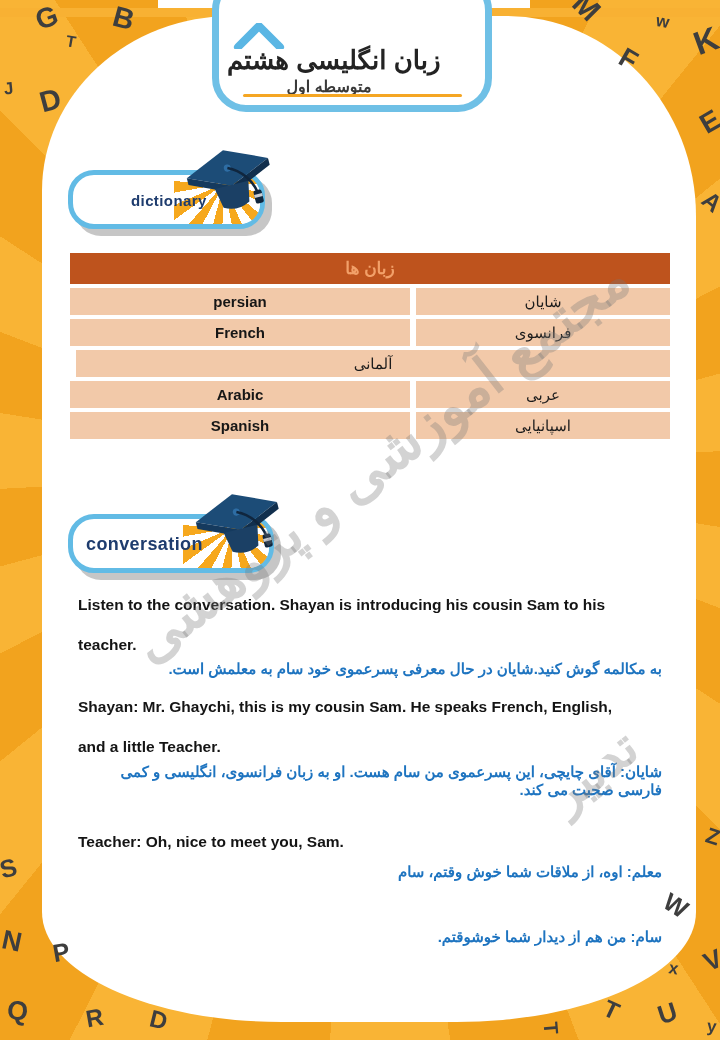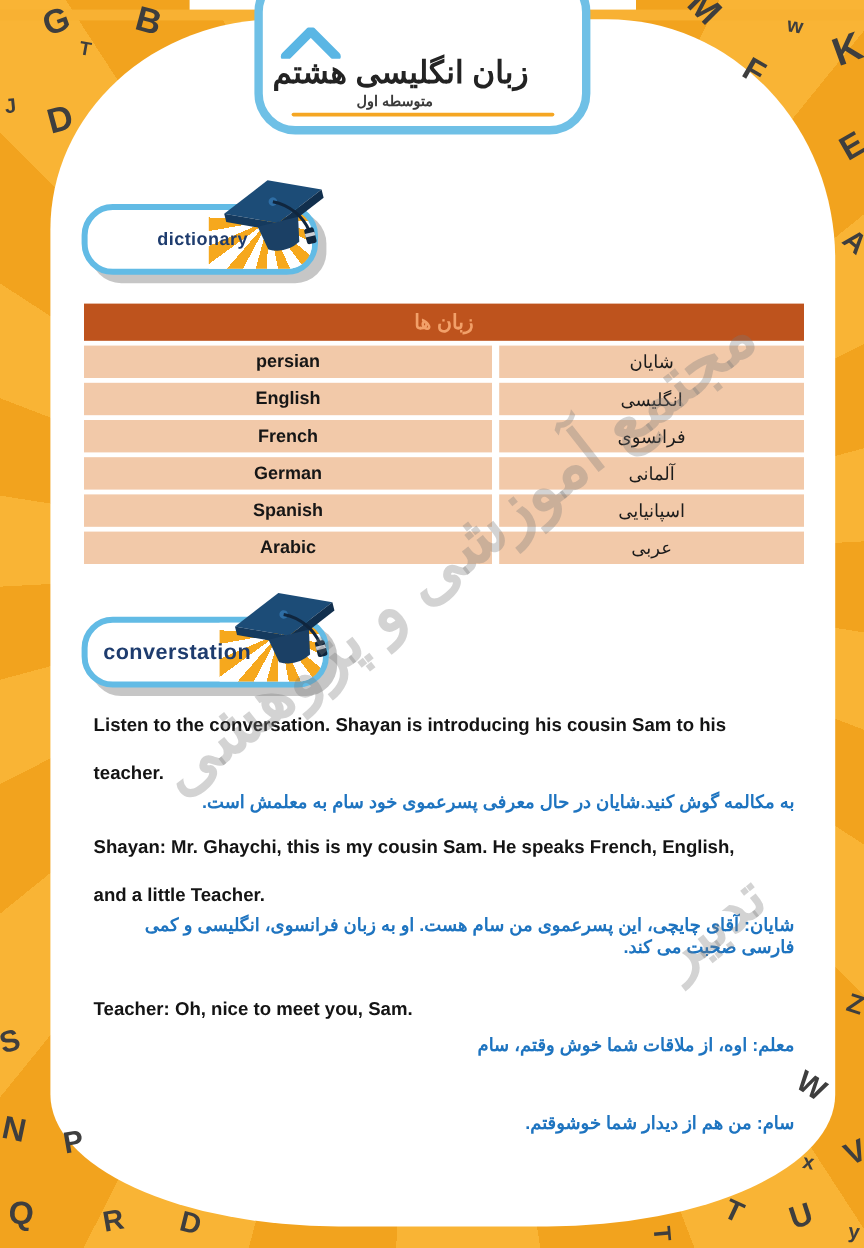--- a/index.html
+++ b/index.html
@@ -25,21 +25,21 @@
     position:absolute;left:212px;top:-24px;width:280px;height:136px;z-index:7;
     background:#fff;border:7px solid #6FC0E6;border-radius:34px;box-sizing:border-box;
   }
   .logo-eight{position:absolute;left:14px;top:40px;width:52px;height:26px;}
   .logo-title{
     position:absolute;top:62px;left:8px;right:10px;text-align:left;direction:rtl;
     font-size:26px;font-weight:bold;color:#232323;letter-spacing:1px;white-space:nowrap;
   }
   .logo-sub{
     position:absolute;top:94px;left:40px;width:140px;text-align:center;direction:rtl;
-    font-size:12px;font-weight:bold;color:#3a3a3a;
+    font-size:16px;font-weight:bold;color:#3a3a3a;
   }
   .logo-line{position:absolute;top:111px;left:24px;width:219px;height:3px;background:#F5A623;border-radius:2px;}
   
   .badge{
     position:absolute;z-index:5;background:#fff;border:5px solid #62BBE5;border-radius:26px;
     box-sizing:border-box;box-shadow:7px 7px 0 #C6C6C6;
   }
   .badge-sun{
     position:absolute;top:0;bottom:0;right:0;width:86px;overflow:hidden;
     border-radius:0 20px 20px 0;
@@ -148,49 +148,43 @@
   </div>
 
   <div class="table">
     <div class="thead">زبان ها</div>
     <div class="trow">
       <div class="cell-en">persian</div>
       <div class="cgap"></div>
       <div class="cell-fa">شایان</div>
     </div>
     <div class="trow">
-      <div class="cell-en">English</div>
-      <div class="cgap"></div>
-      <div class="cell-fa">انگلیسی</div>
-    </div>
-    <div class="trow">
       <div class="cell-en">French</div>
       <div class="cgap"></div>
       <div class="cell-fa">فرانسوی</div>
     </div>
     <div class="trow">
-      <div class="cell-en">German</div>
       <div class="cgap"></div>
       <div class="cell-fa">آلمانی</div>
     </div>
     <div class="trow">
+      <div class="cell-en">Arabic</div>
+      <div class="cgap"></div>
+      <div class="cell-fa">عربی</div>
+    </div>
+    <div class="trow">
       <div class="cell-en">Spanish</div>
       <div class="cgap"></div>
       <div class="cell-fa">اسپانیایی</div>
-    </div>
-    <div class="trow">
-      <div class="cell-en">Arabic</div>
-      <div class="cgap"></div>
-      <div class="cell-fa">عربی</div>
     </div>
   </div>
 
   <div class="badge" id="badge-conv">
     <div class="badge-sun"></div>
-    <span class="badge-label">converstation</span>
+    <span class="badge-label">conversation</span>
     <svg class="badge-cap" viewBox="0 0 100 78">
       <g transform="rotate(-14 55 35)">
         <polygon points="55,6 96,24 55,42 14,24" fill="#1C4C77"></polygon>
         <polygon points="14,24 55,42 55,49 14,31" fill="#153A5E"></polygon>
         <polygon points="96,24 55,42 55,49 96,31" fill="#112F4D"></polygon>
         <path d="M38,41 L72,41 L68,61 Q55,68 42,61 Z" fill="#1B4065"></path>
         <circle cx="55" cy="24" r="3.5" fill="#2E6DA4"></circle>
         <path d="M55,24 C68,30 76,42 78,54" stroke="#10263E" stroke-width="2.5" fill="none"></path>
         <rect x="74" y="52" width="8" height="13" rx="2" fill="#10263E"></rect>
         <rect x="74" y="56" width="8" height="3" fill="#C9CED6"></rect>

